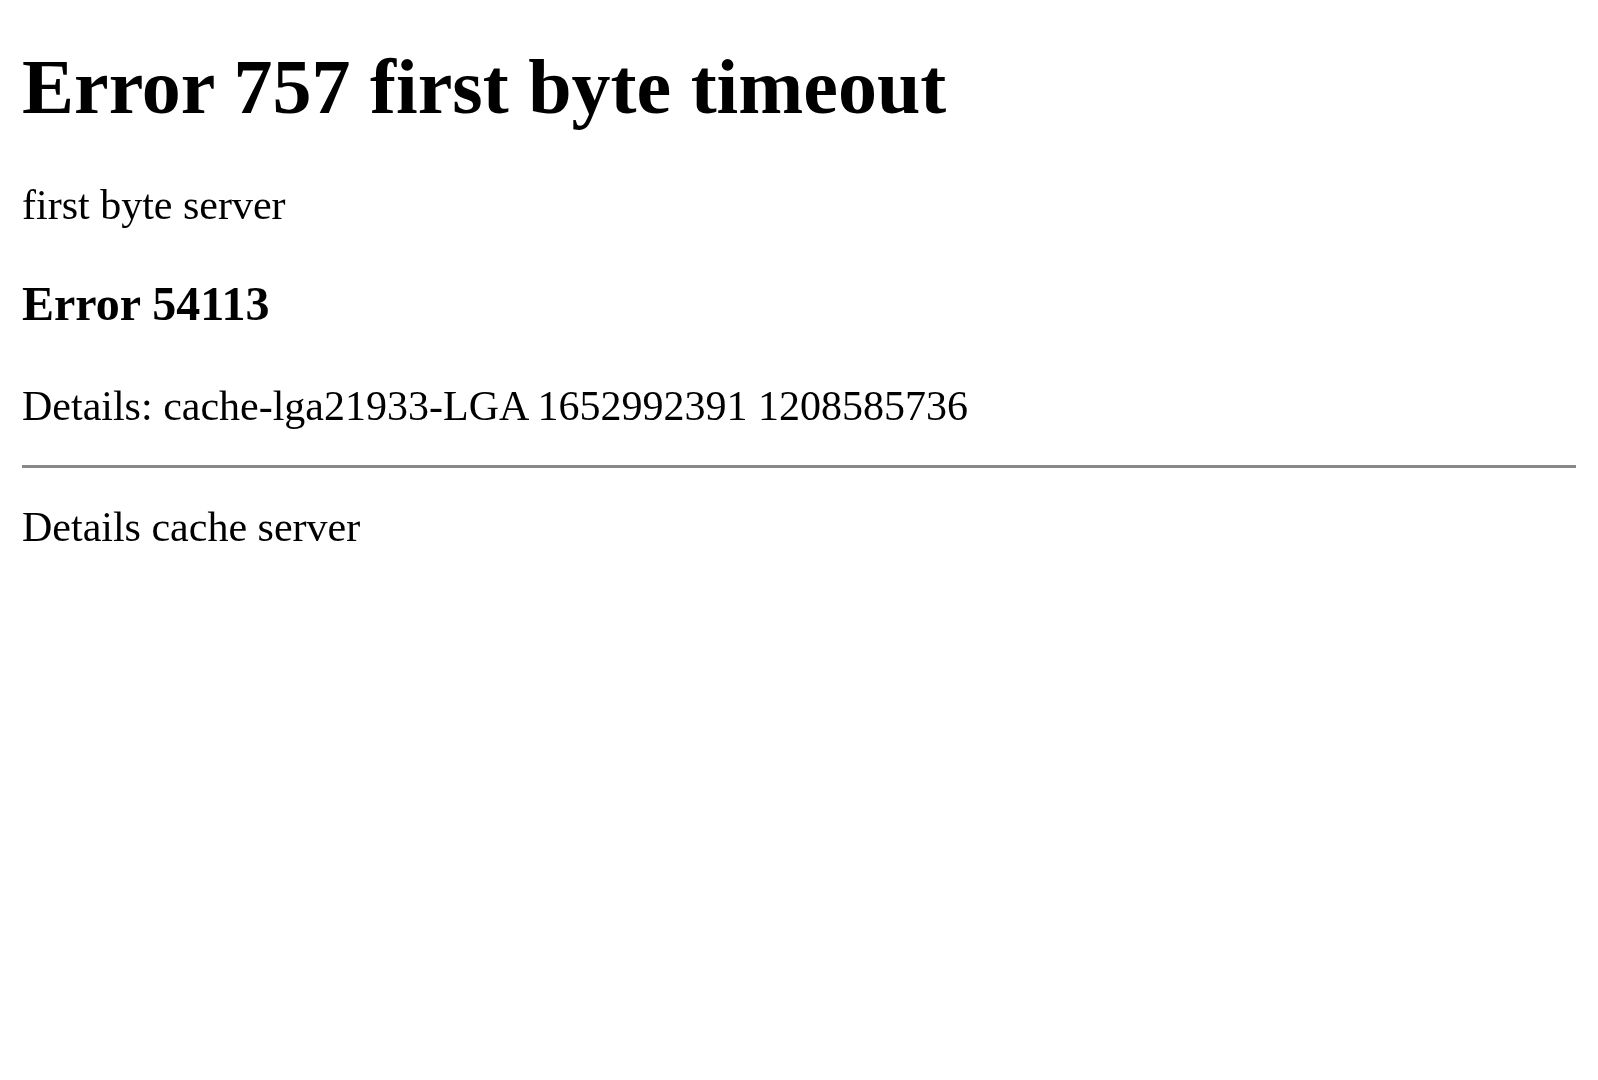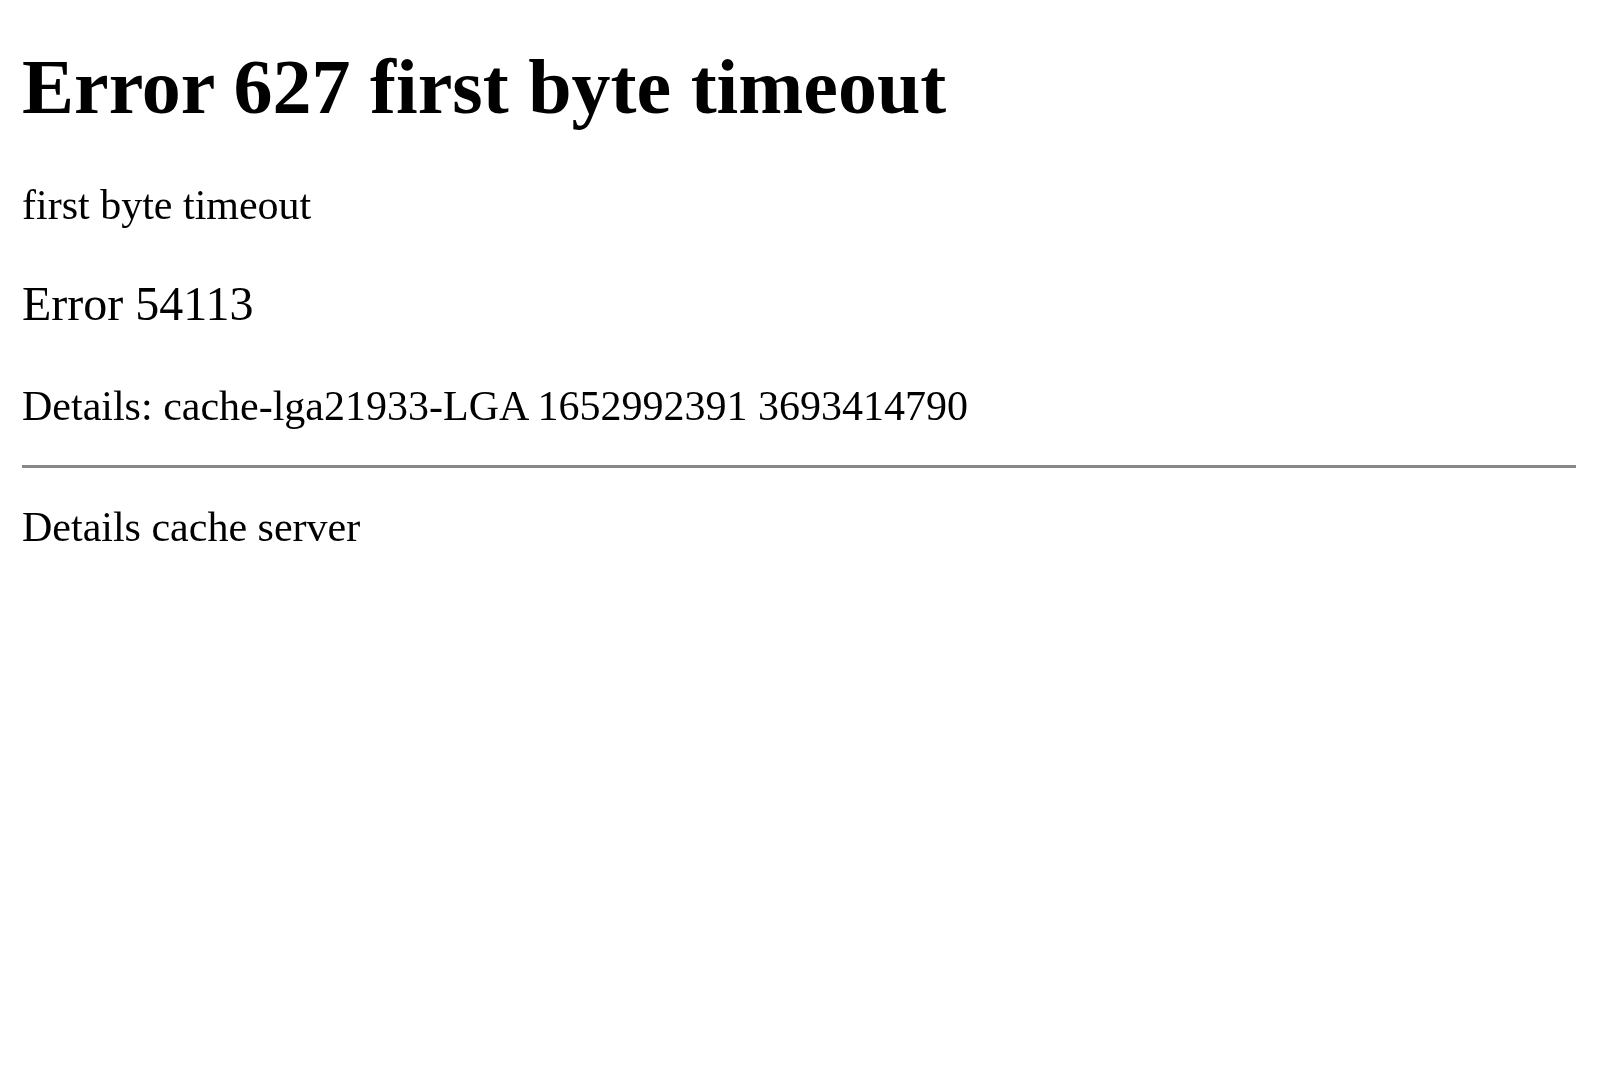--- a/index.html
+++ b/index.html
@@ -21,21 +21,21 @@
       margin: 22px 0 50px 0;
       line-height: 1.1;
     }
     p.error-message {
       font-size: 42px;
       margin: 0 0 48px 0;
       line-height: 1.2;
     }
     h2.error-code {
       font-size: 48px;
-      font-weight: 400;
+      font-weight: 700;
       margin: 8px 0 50px 0;
       line-height: 1.1;
     }
     p.error-details {
       font-size: 42px;
       margin: 0 0 34px 0;
       line-height: 1.2;
     }
     hr.divider {
       border: none;
@@ -45,24 +45,24 @@
     p.server-info {
       font-size: 42px;
       margin: 0;
       line-height: 1.2;
     }
   </style>
 </head>
 <body>
 
 <div class="page">
-  <h1 class="error-heading">Error 627 first byte timeout</h1>
+  <h1 class="error-heading">Error 757 first byte timeout</h1>
 
-  <p class="error-message">first byte timeout</p>
+  <p class="error-message">first byte server</p>
 
   <h2 class="error-code">Error 54113</h2>
 
-  <p class="error-details">Details: cache-lga21933-LGA 1652992391 3693414790</p>
+  <p class="error-details">Details: cache-lga21933-LGA 1652992391 1208585736</p>
 
   <hr class="divider">
 
   <p class="server-info">Details cache server</p>
 </div>
 
 </body></html>

